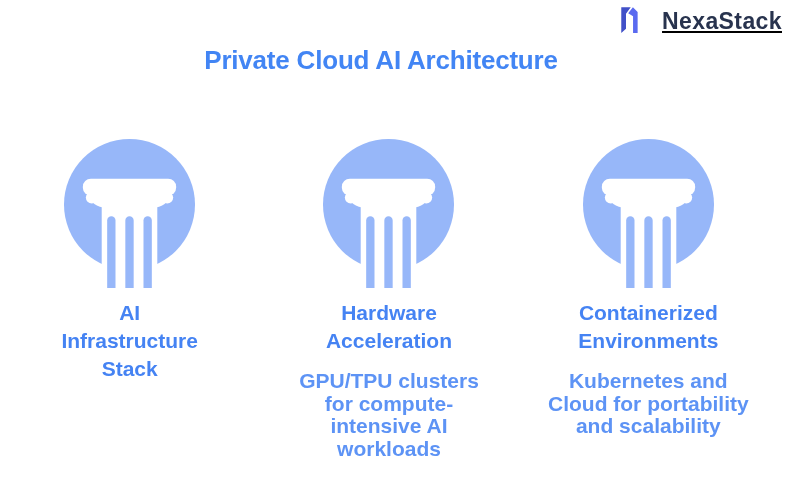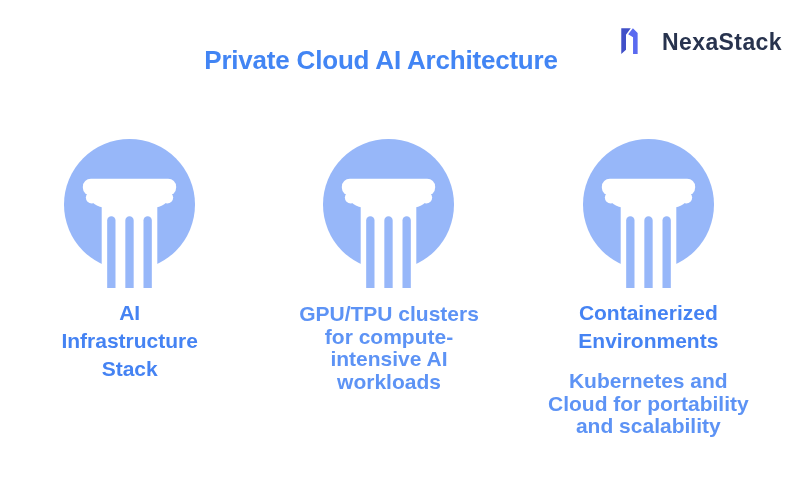--- a/index.html
+++ b/index.html
@@ -8,25 +8,26 @@
     height: 495px;
     background: #ffffff;
     font-family: "Liberation Sans", sans-serif;
     position: relative;
     overflow: hidden;
   }
 
   
   .logo {
     position: absolute;
-    top: 22px;
+    top: 1px;
     right: 14px;
     display: flex;
     align-items: center;
     gap: 16px;
+    text-decoration: underline;
   }
   .logo-mark { width: 32px; height: 40px; display: block; }
   .logo-text {
     font-size: 23px;
     font-weight: 600;
     color: #28334e;
     letter-spacing: 0.4px;
   }
 
   
@@ -115,20 +116,22 @@
     </svg>
     <h2 class="col-title">AI
 Infrastructure
 Stack</h2>
   </div>
 
   <div class="pillar-col">
     <svg class="pillar-svg" viewBox="0 0 132 150">
       <use href="#pillar-shape"></use>
     </svg>
+    <h2 class="col-title">Hardware
+Acceleration</h2>
     <p class="col-desc">GPU/TPU clusters
 for compute-
 intensive AI
 workloads</p>
   </div>
 
   <div class="pillar-col">
     <svg class="pillar-svg" viewBox="0 0 132 150">
       <use href="#pillar-shape"></use>
     </svg>

